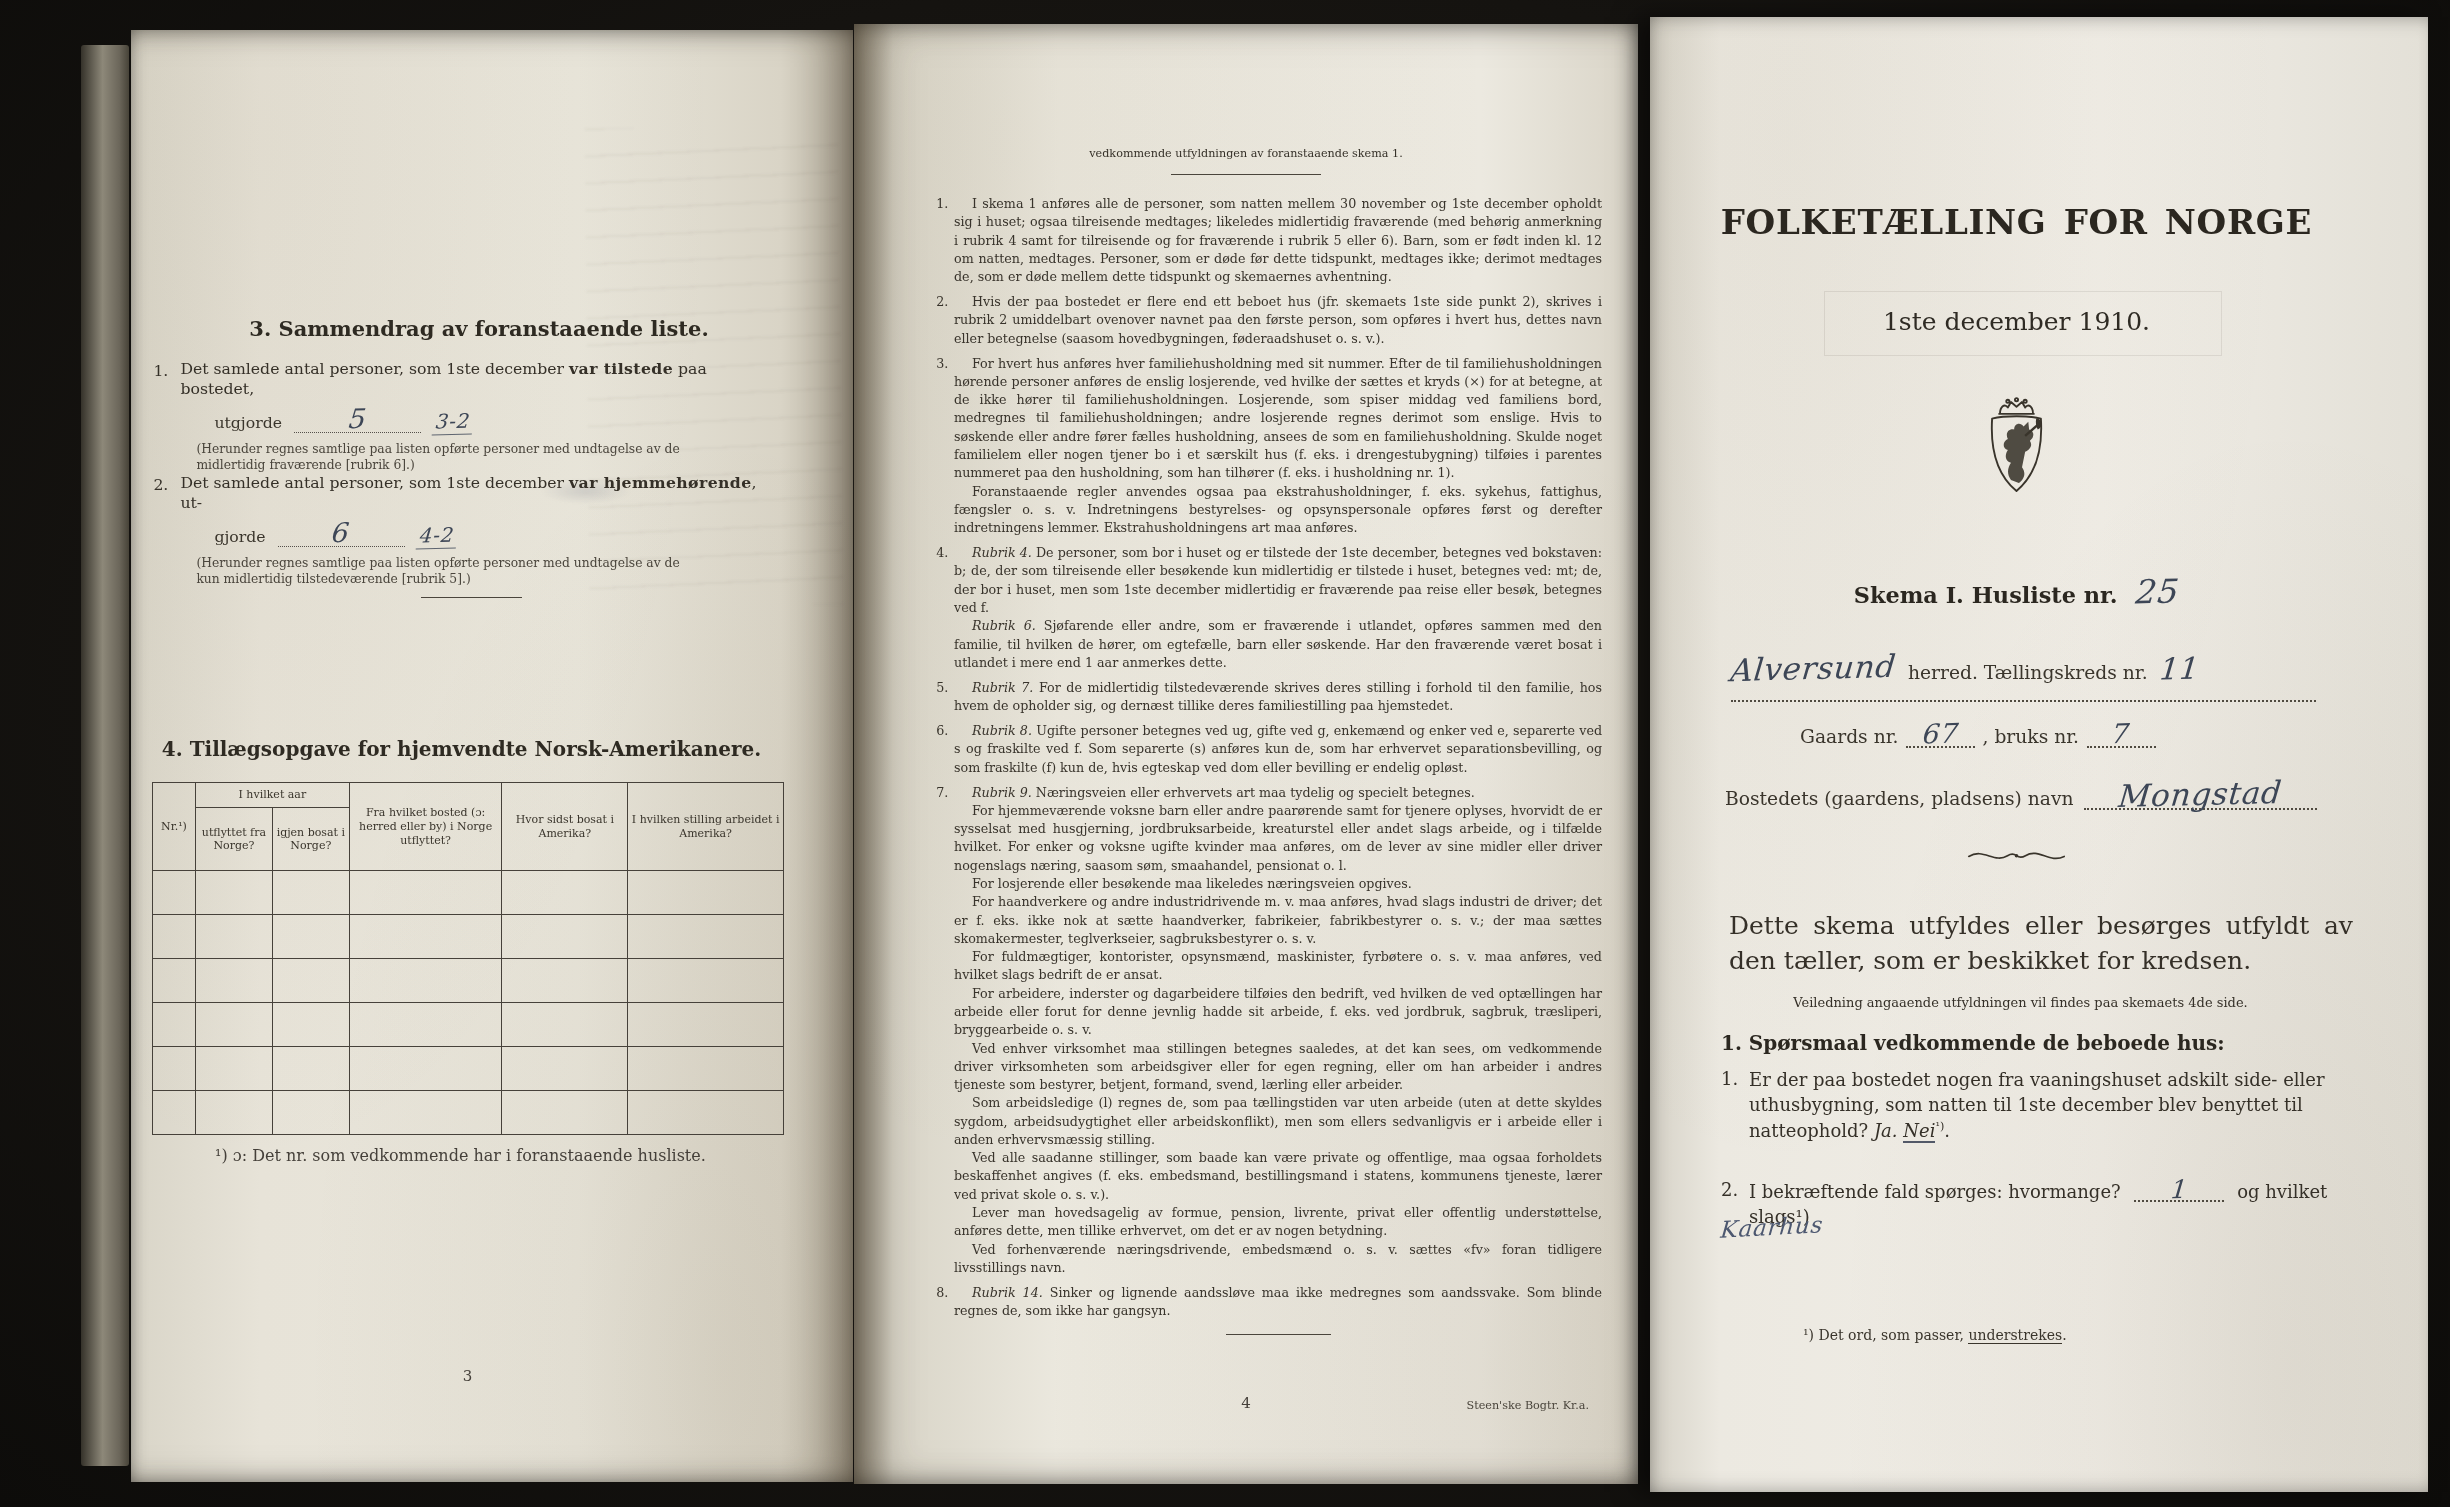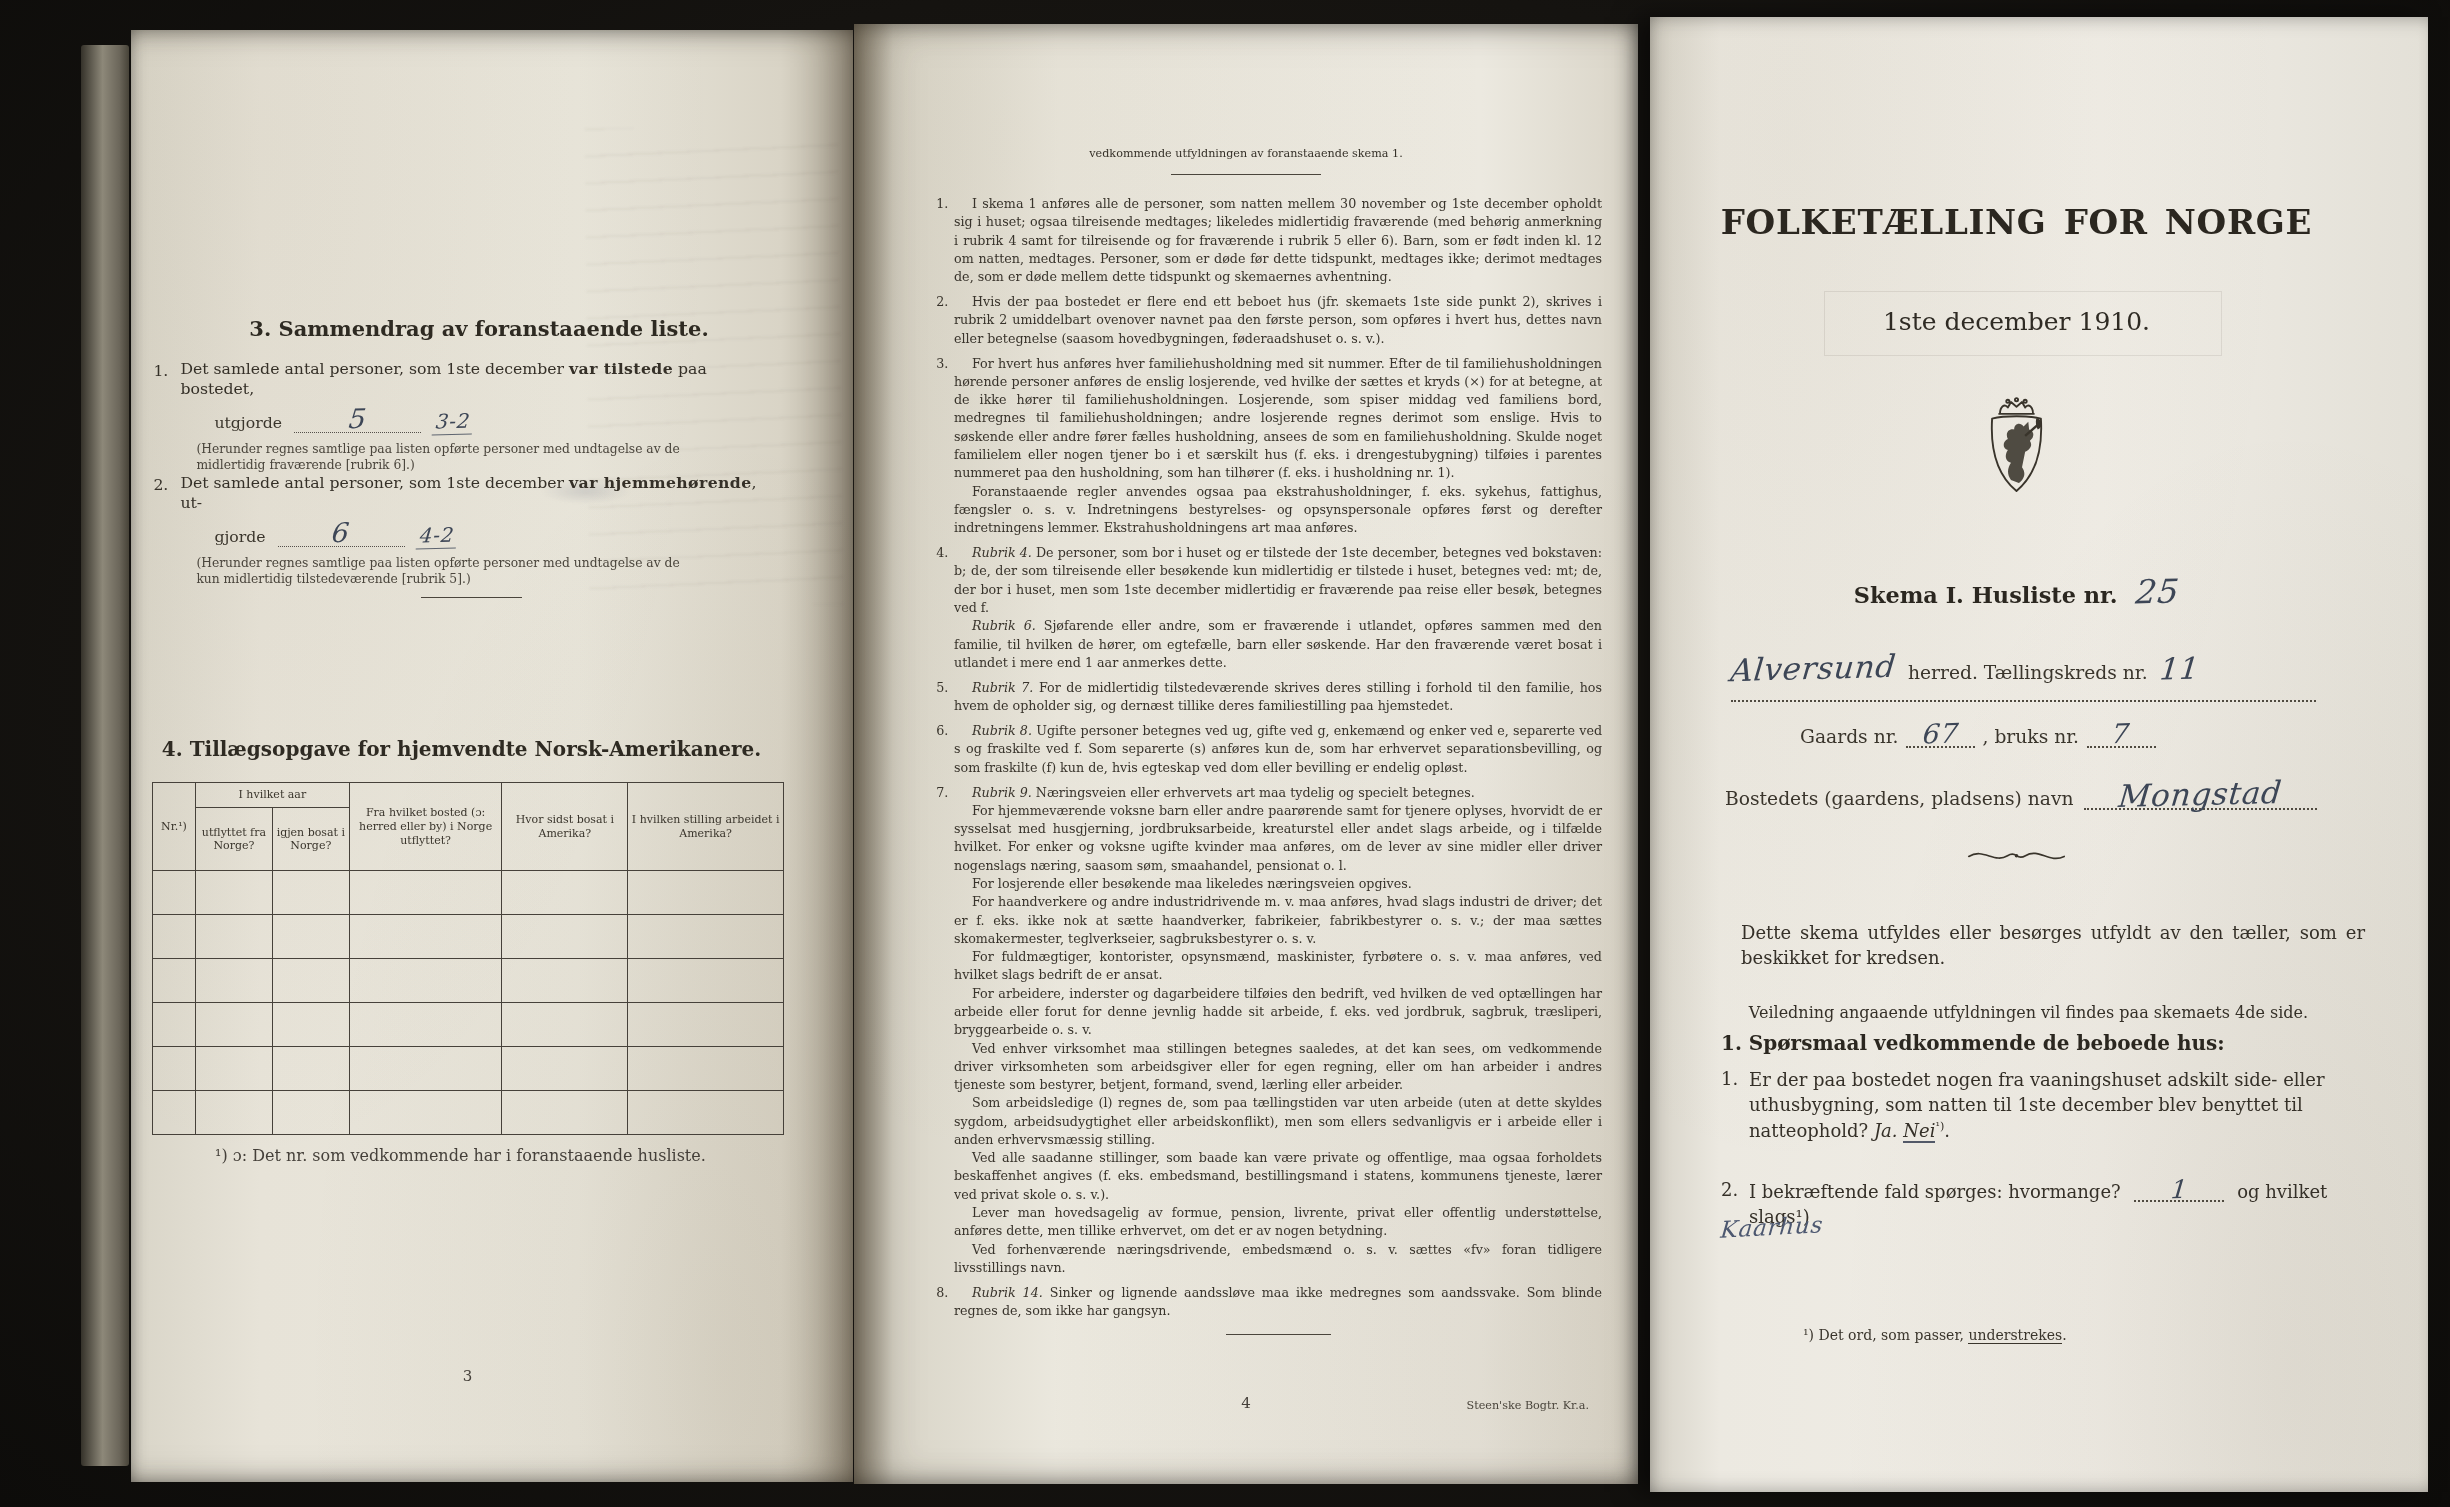--- a/index.html
+++ b/index.html
@@ -100,23 +100,23 @@
   .district-line .printed{font-size:18.7px;}
   .gaard-line{position:absolute;top:705px;left:150px;font-size:18.7px;display:flex;align-items:baseline;}
   .blank-ink{display:inline-block;min-width:69px;border-bottom:2.2px dotted #4f4a40;text-align:center;
     margin:0 7.5px;line-height:.9;}
   .gaard-line .hw{font-size:27px;}
   .bosted-line{position:absolute;top:764px;left:75px;width:592px;display:flex;align-items:baseline;}
   .bosted-line .printed{font-size:18.7px;white-space:nowrap;}
   .blank-wide{flex:1;border-bottom:2.2px dotted #4f4a40;text-align:center;margin-left:10.5px;line-height:.9;}
   .hw-bosted{font-size:31px;}
   .flourish{position:absolute;top:829px;left:0;width:733px;text-align:center;}
-  .r-para{position:absolute;top:891px;left:79px;width:624px;margin:12px;font-size:18px;
+  .r-para{position:absolute;top:891px;left:79px;width:624px;margin:0;font-size:25px;
     line-height:1.42;text-align:justify;color:#353028;}
-  .r-guidance{position:absolute;top:974px;left:0;width:733px;margin:12px;text-align:center;font-size:16px;}
+  .r-guidance{position:absolute;top:974px;left:0;width:733px;margin:4px;text-align:center;font-size:13px;}
   .r-qhead{position:absolute;top:1014px;left:71px;margin:0;font-size:20px;font-weight:bold;color:#2b2720;}
   .r-q{position:absolute;left:71px;width:658px;}
   .r-q1{top:1050px;} .r-q2{top:1161px;}
   .r-qnum{position:absolute;left:0;top:1.5px;font-size:18px;}
   .r-q p{margin:0 0 0 28px;font-size:18px;line-height:1.42;}
   .r-q .ja,.r-q .nei{font-style:italic;}
   .nei{border-bottom:2.2px solid rgba(55,64,82,.85);padding-bottom:0.7px;}
   .q2blank{min-width:90px;}
   .hw-count{font-size:25.4px;}
   .hw-kind{position:absolute;left:0;top:36px;font-size:23px;color:#4d5870;transform:skewX(-8deg) rotate(-3deg);}

